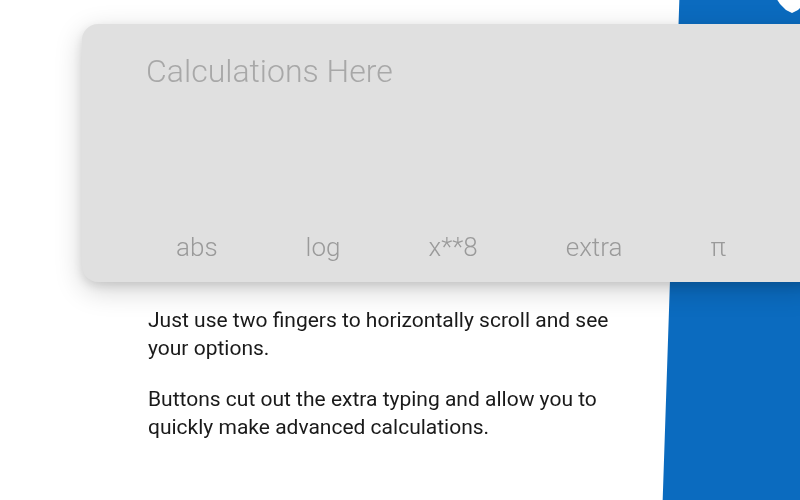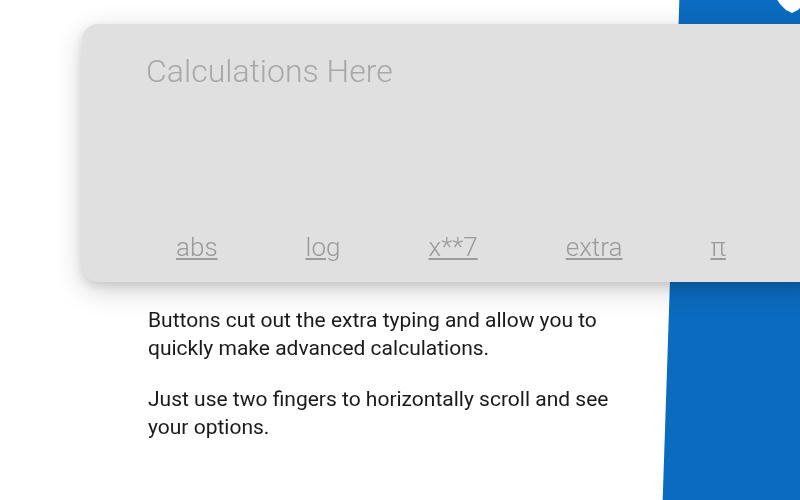--- a/index.html
+++ b/index.html
@@ -74,21 +74,20 @@
       align-items: center;
       padding: 0 50px;
     }
     .function-btn {
       font-size: 26px;
       font-weight: 300;
       color: #9A9A9A;
       cursor: pointer;
       user-select: none;
       white-space: nowrap;
-      text-decoration: underline;
     }
     .instructions {
       position: absolute;
       top: 306px;
       left: 148px;
       width: 500px;
     }
     .instructions p {
       font-size: 21px;
       line-height: 1.35;
@@ -101,22 +100,22 @@
 <body>
 
 <div class="blue-shape"></div>
 
 <div class="calculator-card">
   <input type="text" class="calculator-input" placeholder="Calculations Here" style="">
   
   <div class="function-buttons">
     <span class="function-btn">abs</span>
     <span class="function-btn">log</span>
-    <span class="function-btn">x**7</span>
+    <span class="function-btn">x**8</span>
     <span class="function-btn">extra</span>
     <span class="function-btn">π</span>
   </div>
 </div>
 
 <div class="instructions">
+  <p>Just use two fingers to horizontally scroll and see your options.</p>
   <p>Buttons cut out the extra typing and allow you to quickly make advanced calculations.</p>
-  <p>Just use two fingers to horizontally scroll and see your options.</p>
 </div>
 
 </body></html>

